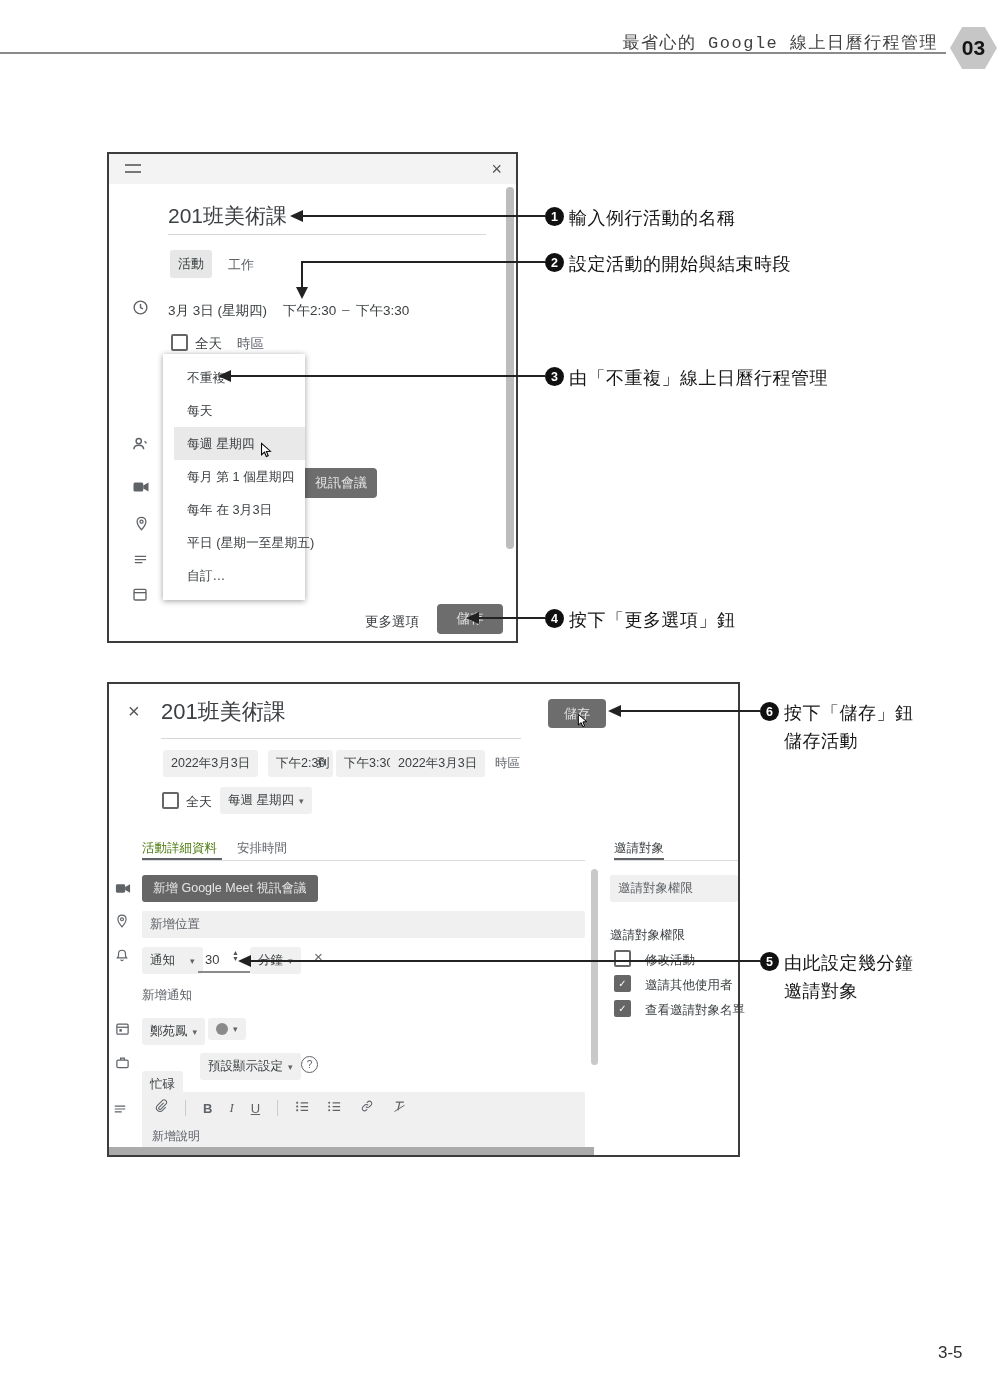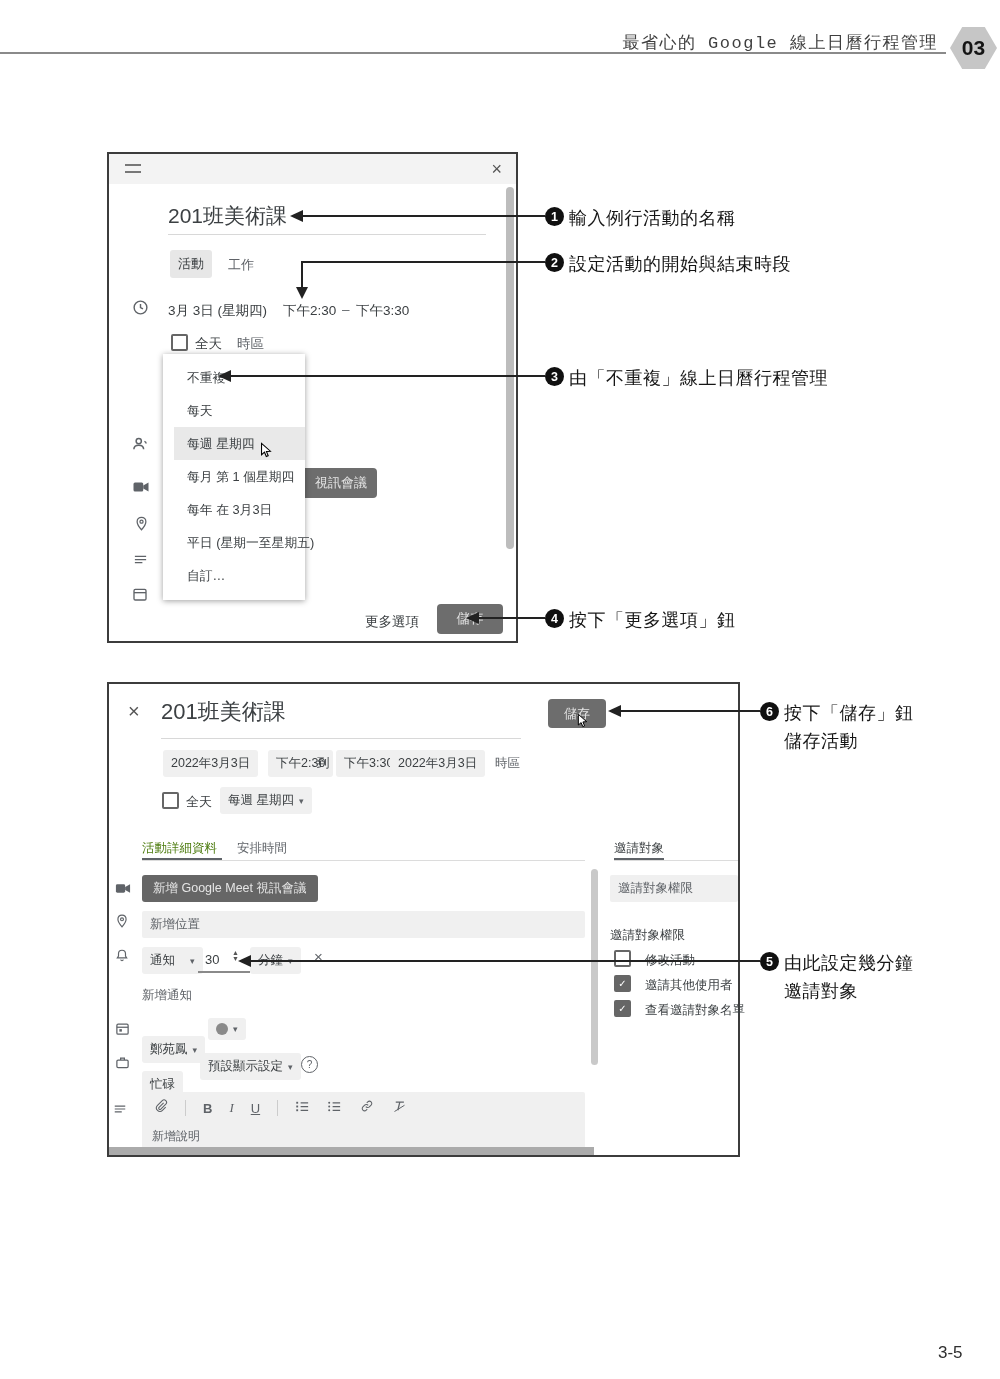--- a/index.html
+++ b/index.html
@@ -243,21 +243,21 @@
       <span>▲</span>
       <span>▼</span>
     </div>
     <div class="abs chip" style="left:141px;top:263px;">
       <span>分鐘</span>
       <span class="arr">▾</span>
     </div>
     <div class="abs" style="left:205px;top:264px;font-size:15px;color:#5f6368;">×</div>
     <div class="abs nowrap" style="left:33px;top:303px;font-size:12.5px;color:#5f6368;">新增通知</div>
 
-    <div class="abs chip" style="left:33px;top:352px;font-family:Liberation Serif, serif;">
+    <div class="abs chip" style="left:33px;top:334px;font-family:Liberation Serif, serif;">
       <span>鄭苑鳳</span>
       <span class="arr">▾</span>
     </div>
     <div class="abs chip" style="left:99px;top:334px;">
       <span class="colordot"></span>
       <span class="arr">▾</span>
     </div>
 
     <div class="abs chip" style="left:33px;top:387px;flex-direction:column;">
       <span>忙碌</span>

